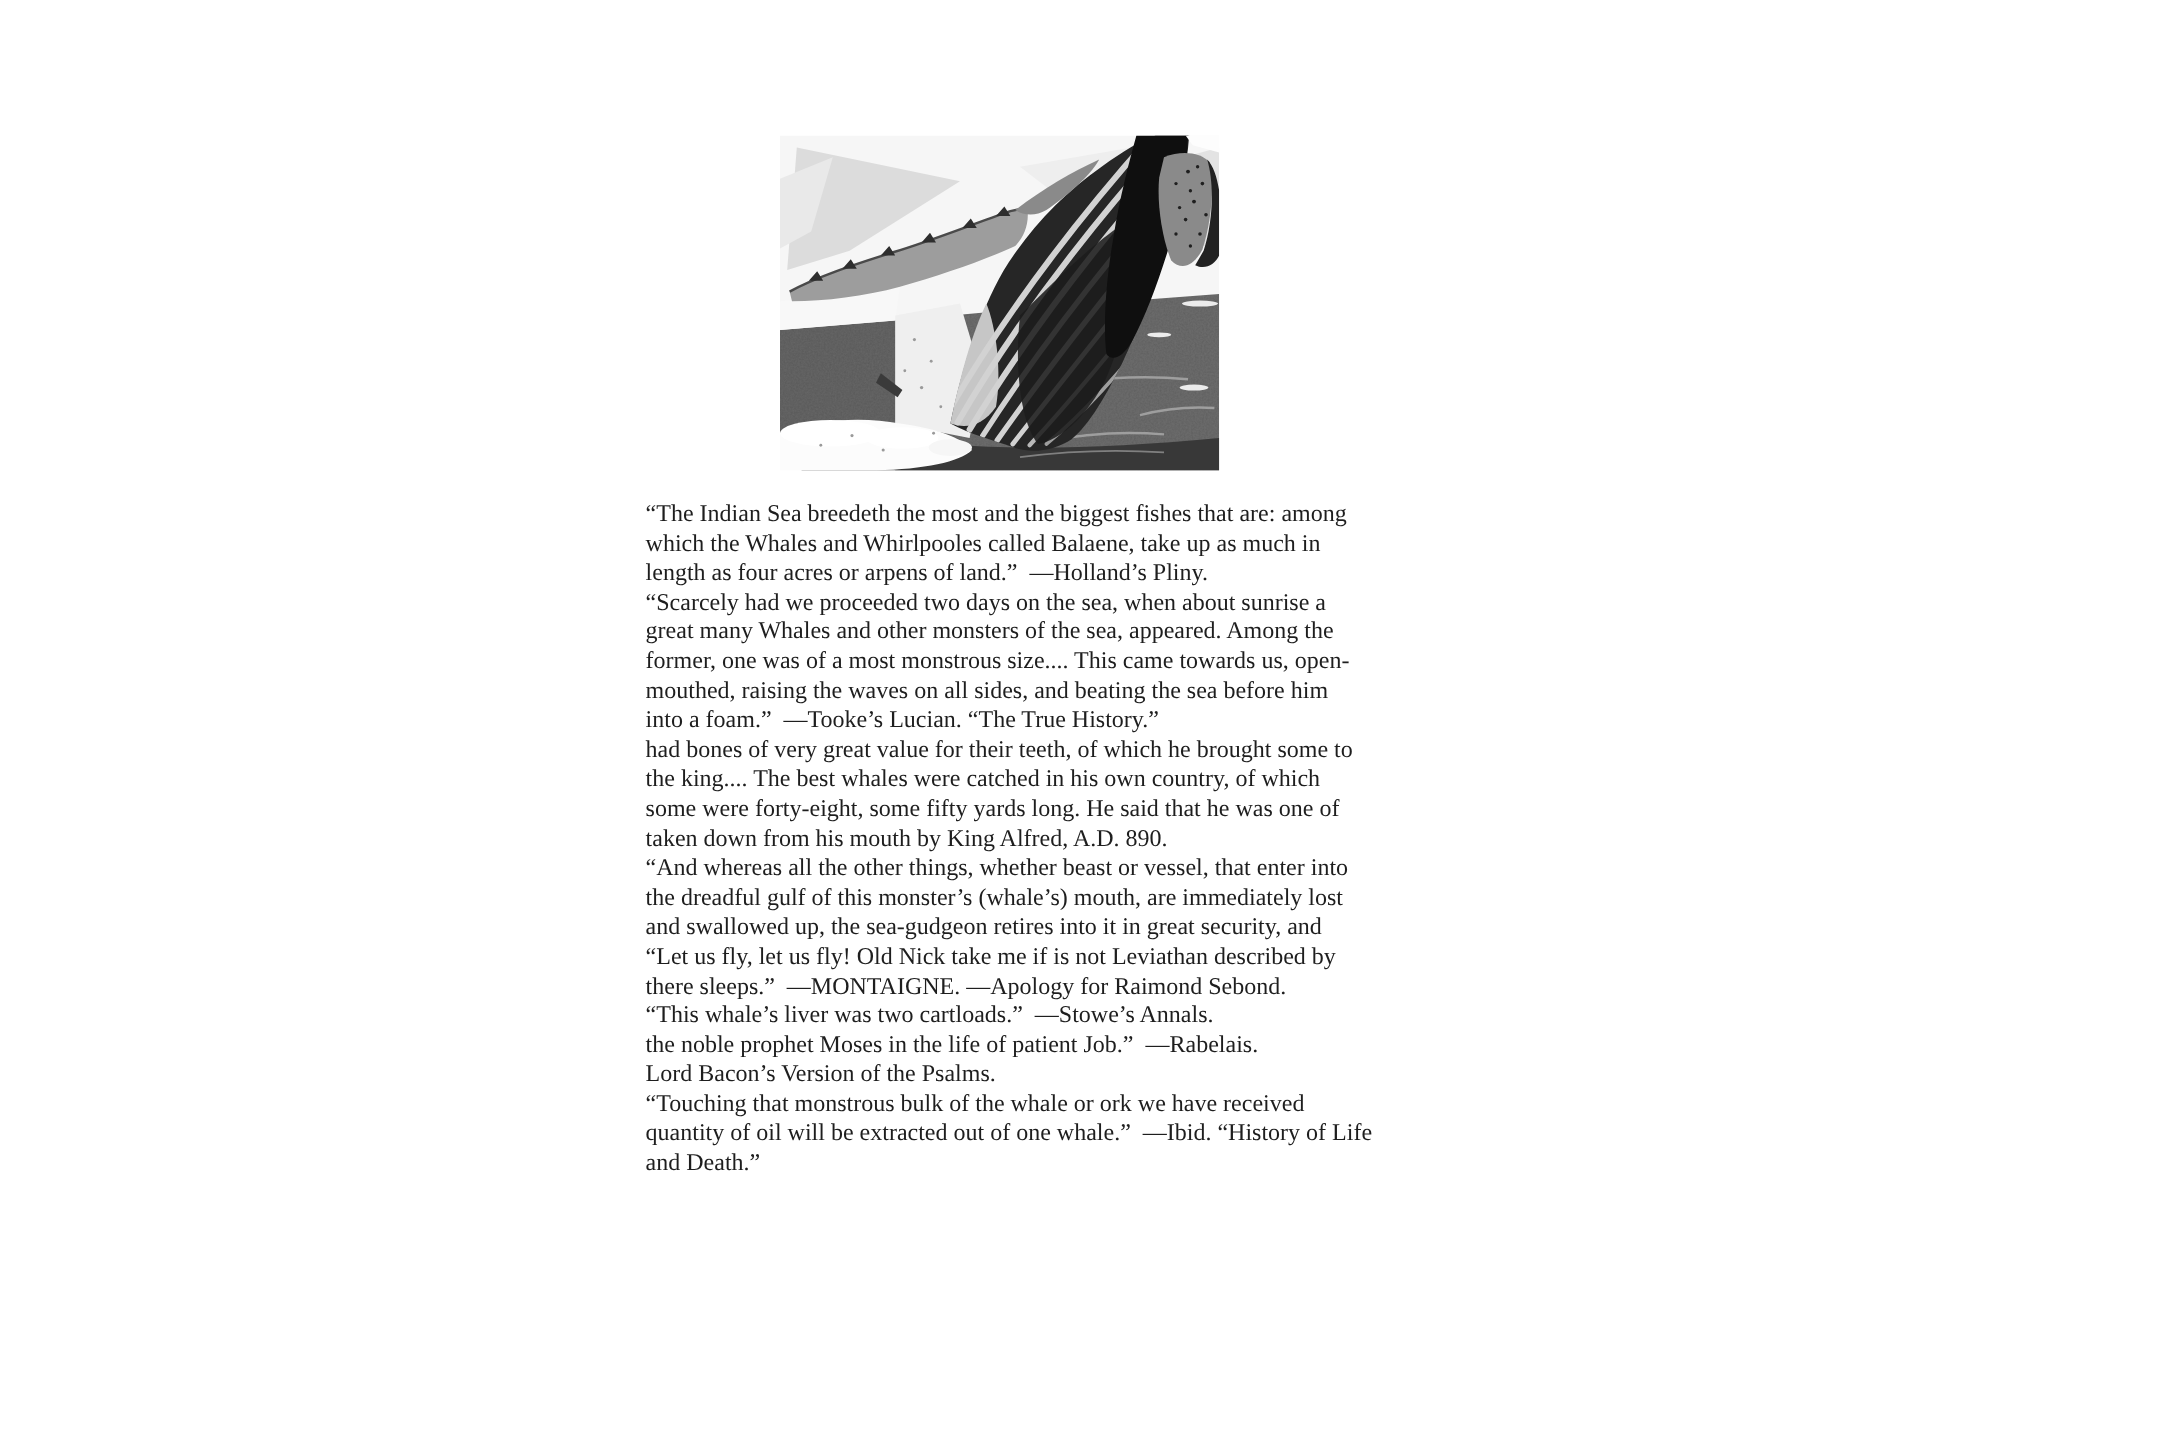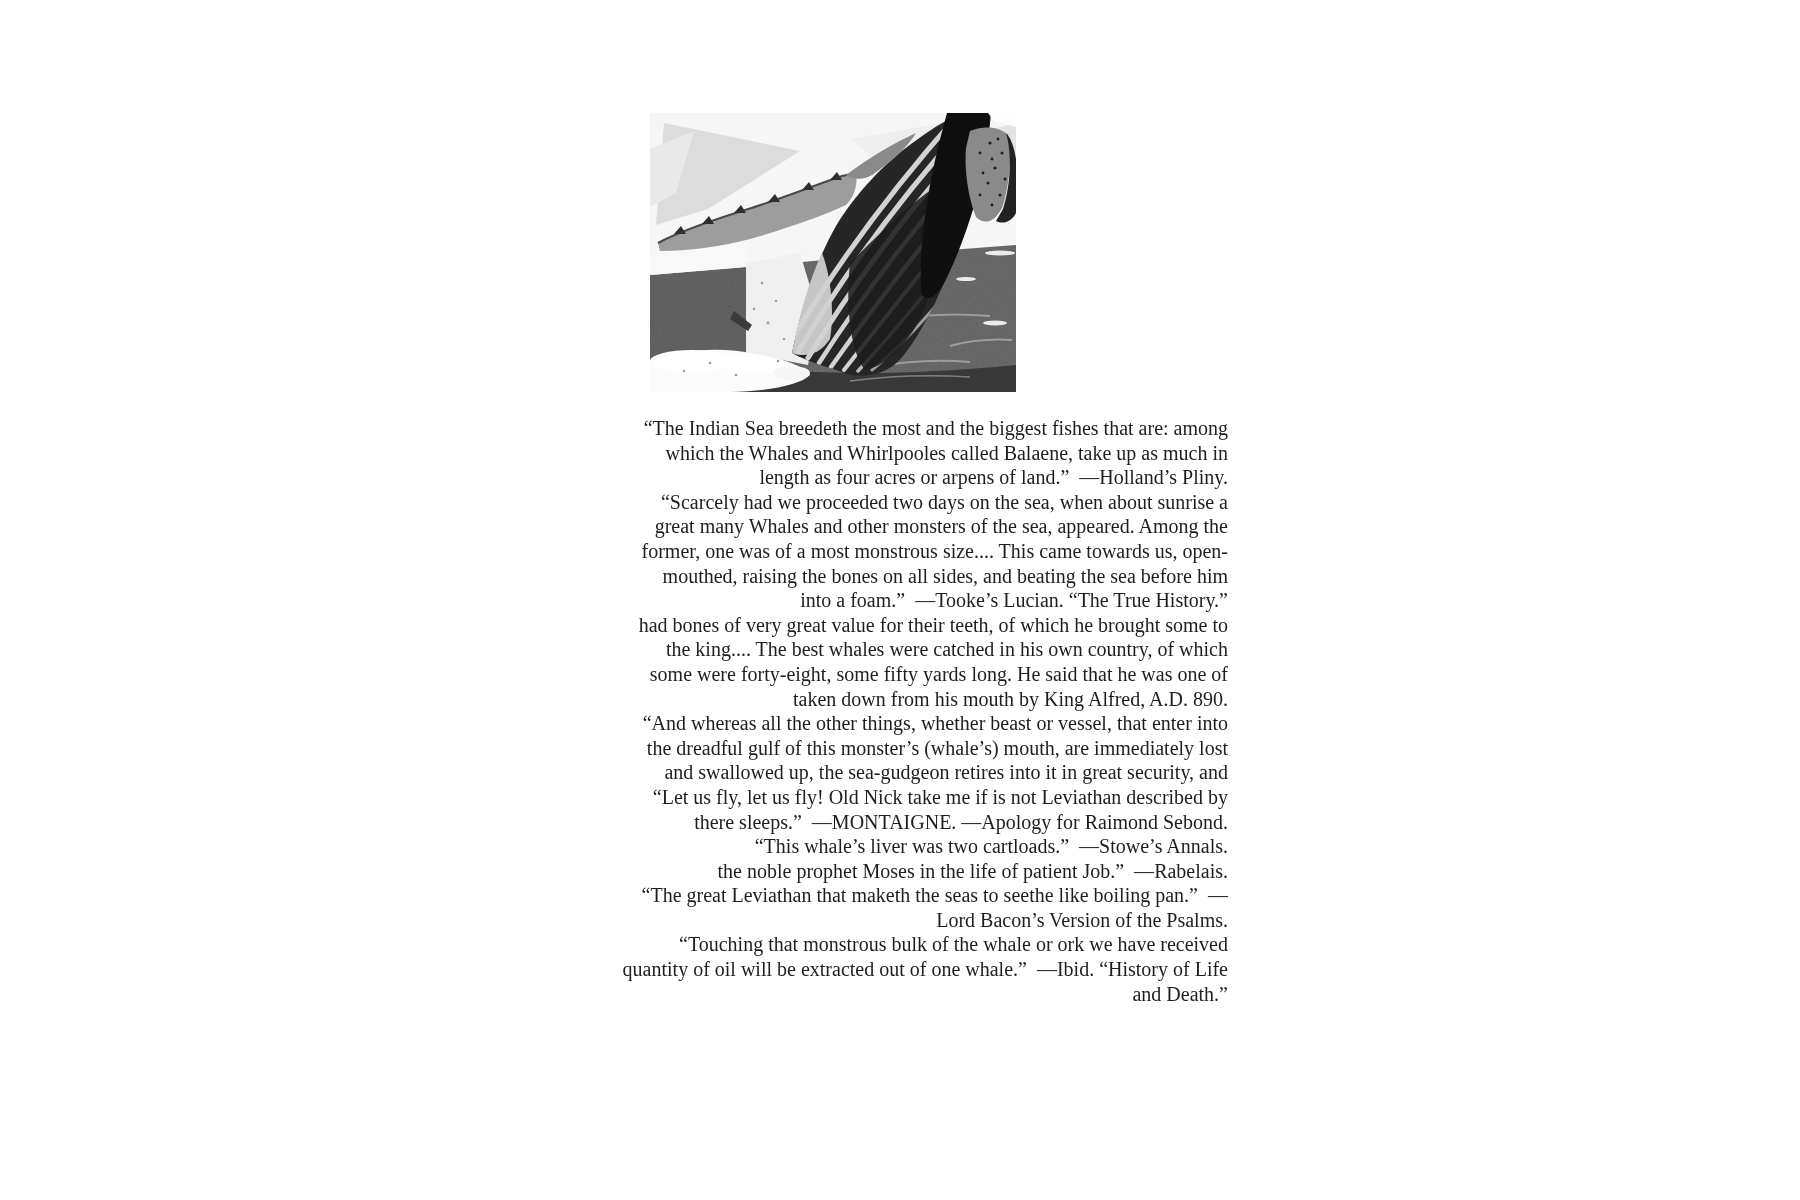--- a/index.html
+++ b/index.html
@@ -10,21 +10,21 @@
     font-family: "Liberation Serif", "DejaVu Serif", serif;
   }
   .page { position: absolute; left: 0; top: 0; width: 1800px; height: 1200px; }
   .photo {
     position: absolute; left: 650px; top: 113px;
     width: 366px; height: 279px; margin: 0; padding: 0;
   }
   .photo svg { display: block; width: 100%; height: 100%; }
   .extracts {
     position: absolute; left: 538px; top: 416px; width: 690px;
-    font-size: 20px; line-height: 24.6px; text-align: right;
+    font-size: 20px; line-height: 24.6px;
   }
   .extract-line { white-space: pre; }
   .seg { font-style: normal; }
   .seg.it { }
 </style>
 </head>
 <body style="background: rgb(255, 255, 255);">
 
 <div class="page">
 
@@ -144,33 +144,32 @@
     </svg>
   </figure>
 
   <main class="extracts" style="color: rgb(30, 30, 30);">
       <div class="extract-line"><span class="seg">“The Indian Sea breedeth the most and the biggest fishes that are: among</span></div>
       <div class="extract-line"><span class="seg">which the Whales and Whirlpooles called Balaene, take up as much in</span></div>
       <div class="extract-line"><span class="seg">length as four acres or arpens of land.”&nbsp;&nbsp;—</span><span class="seg it">Holland’s Pliny.</span></div>
       <div class="extract-line"><span class="seg">“Scarcely had we proceeded two days on the sea, when about sunrise a</span></div>
       <div class="extract-line"><span class="seg">great many Whales and other monsters of the sea, appeared. Among the</span></div>
       <div class="extract-line"><span class="seg">former, one was of a most monstrous size.... This came towards us, open-</span></div>
-      <div class="extract-line"><span class="seg">mouthed, raising the bones on all sides, and beating the sea before him</span></div>
+      <div class="extract-line"><span class="seg">mouthed, raising the waves on all sides, and beating the sea before him</span></div>
       <div class="extract-line"><span class="seg">into a foam.”&nbsp;&nbsp;—</span><span class="seg it">Tooke’s Lucian. “The True History.”</span></div>
       <div class="extract-line"><span class="seg">had bones of very great value for their teeth, of which he brought some to</span></div>
       <div class="extract-line"><span class="seg">the king.... The best whales were catched in his own country, of which</span></div>
       <div class="extract-line"><span class="seg">some were forty-eight, some fifty yards long. He said that he was one of</span></div>
       <div class="extract-line"><span class="seg it">taken down from his mouth by King Alfred, A.D.</span><span class="seg"> 890.</span></div>
       <div class="extract-line"><span class="seg">“And whereas all the other things, whether beast or vessel, that enter into</span></div>
       <div class="extract-line"><span class="seg">the dreadful gulf of this monster’s (whale’s) mouth, are immediately lost</span></div>
       <div class="extract-line"><span class="seg">and swallowed up, the sea-gudgeon retires into it in great security, and</span></div>
       <div class="extract-line"><span class="seg">“Let us fly, let us fly! Old Nick take me if is not Leviathan described by</span></div>
       <div class="extract-line"><span class="seg">there sleeps.”&nbsp;&nbsp;—MONTAIGNE. —</span><span class="seg it">Apology for Raimond Sebond.</span></div>
       <div class="extract-line"><span class="seg">“This whale’s liver was two cartloads.”&nbsp;&nbsp;—</span><span class="seg it">Stowe’s Annals.</span></div>
       <div class="extract-line"><span class="seg">the noble prophet Moses in the life of patient Job.”&nbsp;&nbsp;—</span><span class="seg it">Rabelais.</span></div>
-      <div class="extract-line"><span class="seg">“The great Leviathan that maketh the seas to seethe like boiling pan.”&nbsp;&nbsp;—</span></div>
       <div class="extract-line"><span class="seg it">Lord Bacon’s Version of the Psalms.</span></div>
       <div class="extract-line"><span class="seg">“Touching that monstrous bulk of the whale or ork we have received</span></div>
       <div class="extract-line"><span class="seg">quantity of oil will be extracted out of one whale.”&nbsp;&nbsp;—</span><span class="seg it">Ibid. “History of Life</span></div>
       <div class="extract-line"><span class="seg it">and Death.”</span></div>
     </main>
 
 </div>
 
 </body></html>

